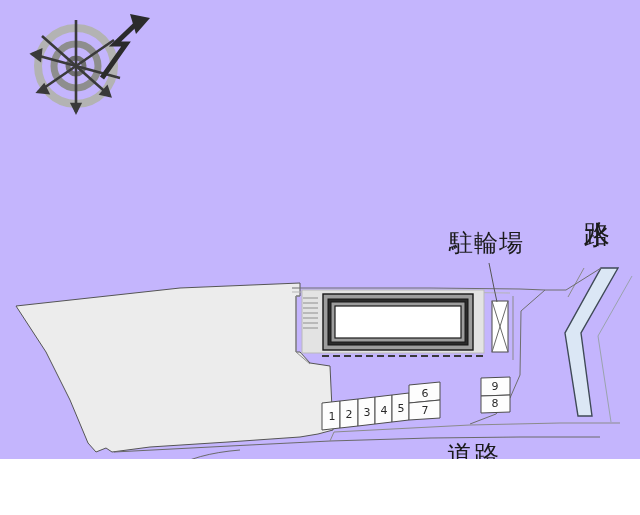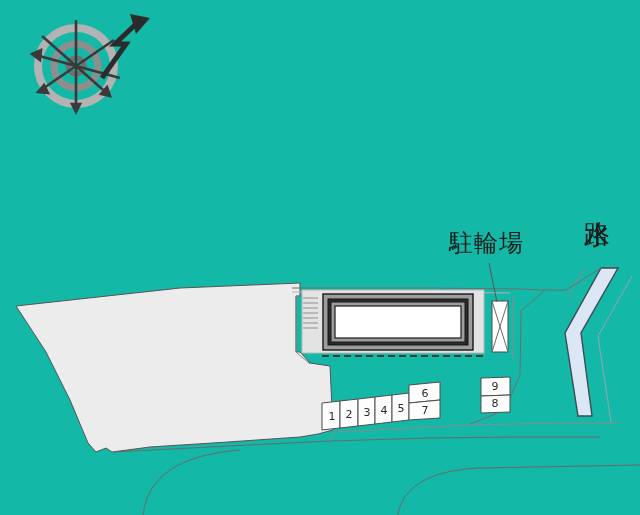--- a/index.html
+++ b/index.html
@@ -7,22 +7,22 @@
     margin: 0;
     padding: 0;
     background: #ffffff;
   }
   body {
     font-family: "Liberation Sans", sans-serif;
   }
   #plan {
     position: relative;
     width: 640px;
-    height: 515px;
-    background: #14b8a6;
+    height: 459px;
+    background: #c4b5fd;
     overflow: hidden;
   }
   #plan svg {
     position: absolute;
     top: 0;
     left: 0;
     width: 640px;
     height: 515px;
   }
   .lbl {
@@ -150,20 +150,21 @@
     <g>
       <path d="M 88,70 L 112,36 L 101,36 L 124,14" fill="none" stroke="#2b2b2b" stroke-width="5" stroke-linejoin="miter"></path>
       <polygon points="116,6 136,10 122,26" fill="#2b2b2b"></polygon>
     </g>
   </svg>
 
   <div class="lbl" style="left:449px; top:231px; font-size:24px; letter-spacing:1px;">駐輪場</div>
 
   <div class="lbl lbl-vertical" style="left:583px; top:201px; font-size:26px;">水路</div>
 
+  <div class="lbl" style="left:447px; top:442px; font-size:25px; letter-spacing:2px;">道路</div>
 
   <div class="stall-num" style="left:326px; top:411px; width:12px;">1</div>
   <div class="stall-num" style="left:343px; top:409px; width:12px;">2</div>
   <div class="stall-num" style="left:361px; top:407px; width:12px;">3</div>
   <div class="stall-num" style="left:378px; top:405px; width:12px;">4</div>
   <div class="stall-num" style="left:395px; top:403px; width:12px;">5</div>
 
   <div class="stall-num" style="left:419px; top:388px; width:12px;">6</div>
   <div class="stall-num" style="left:419px; top:405px; width:12px;">7</div>
 

